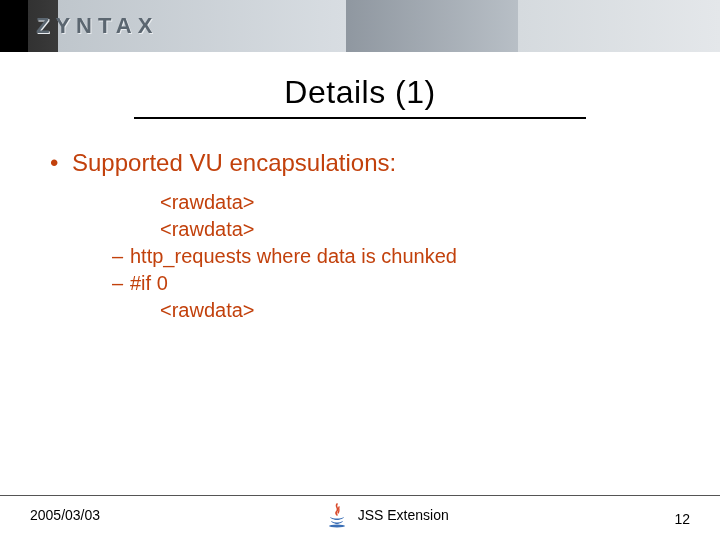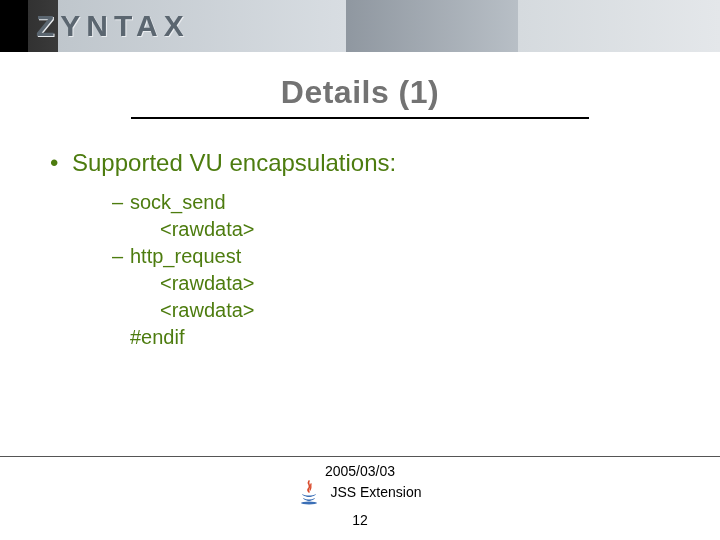--- a/index.html
+++ b/index.html
@@ -26,44 +26,44 @@
   }
   .banner::before {
     content: "";
     position: absolute;
     left: 0; top: 0;
     width: 28px; height: 52px;
     background: #000;
   }
   .banner-logo {
     font-family: "Arial Black", Arial, sans-serif;
-    font-size: 30px;
+    font-size: 22px;
     font-weight: 900;
     letter-spacing: 6px;
     color: #5b6670;
     text-shadow: 1px 1px 0 #eaedf0;
     z-index: 1;
   }
   .title-wrap {
     text-align: center;
     margin-top: 22px;
     padding: 0 40px;
   }
   .title {
     display: inline-block;
     font-size: 32px;
-    color: #737373;
-    font-weight: bold;
+    color: #000000;
+    font-weight: normal;
     border-bottom: 2px solid #000;
     padding: 0 150px 6px;
     letter-spacing: 0.5px;
   }
   .content {
     padding: 30px 50px 0 50px;
-    color: #4d7c0f;
+    color: #c2410c;
   }
   .bullet-1 {
     font-size: 24px;
     margin-bottom: 12px;
     padding-left: 22px;
     position: relative;
   }
   .bullet-1::before {
     content: "•";
     position: absolute;
@@ -93,21 +93,20 @@
     position: absolute;
     bottom: 12px;
     left: 0;
     width: 100%;
     border-top: 1px solid #555;
     padding: 6px 30px 0 30px;
     display: flex;
     align-items: center;
     font-size: 14px;
     color: #000;
-    flex-direction: column;
   }
   .footer-date { flex: 0 0 auto; }
   .footer-center {
     flex: 1;
     display: flex;
     align-items: center;
     justify-content: center;
     gap: 10px;
   }
   .java-icon {
@@ -126,33 +125,32 @@
 </div>
 
 <div class="title-wrap">
   <h1 class="title">Details (1)</h1>
 </div>
 
 <div class="content">
   <div class="bullet-1">Supported VU encapsulations:</div>
   <div class="sub-list">
 
-    <div class="sub-item">
-      <span>sock_send</span>
-    </div>
+    <div class="sub-sub">&lt;rawdata&gt;</div>
+
     <div class="sub-sub">&lt;rawdata&gt;</div>
 
     <div class="sub-item">
-      <span>http_request</span>
+      <span>http_requests where data is chunked</span>
+    </div>
+
+    <div class="sub-item">
+      <span>#if 0</span>
     </div>
     <div class="sub-sub">&lt;rawdata&gt;</div>
-
-
-    <div class="sub-sub">&lt;rawdata&gt;</div>
-    <div class="sub-sub" style="padding-left:18px">#endif</div>
 
   </div>
 </div>
 
 <div class="footer">
   <div class="footer-date">2005/03/03</div>
   <div class="footer-center">
     <span class="java-icon">
       <svg viewBox="0 0 22 26">
         <path d="M11 2 C9 5 13 6 11 9 C9 11 11 13 11 13" stroke="#d94a2b" stroke-width="1.6" fill="none" stroke-linecap="round"></path>

